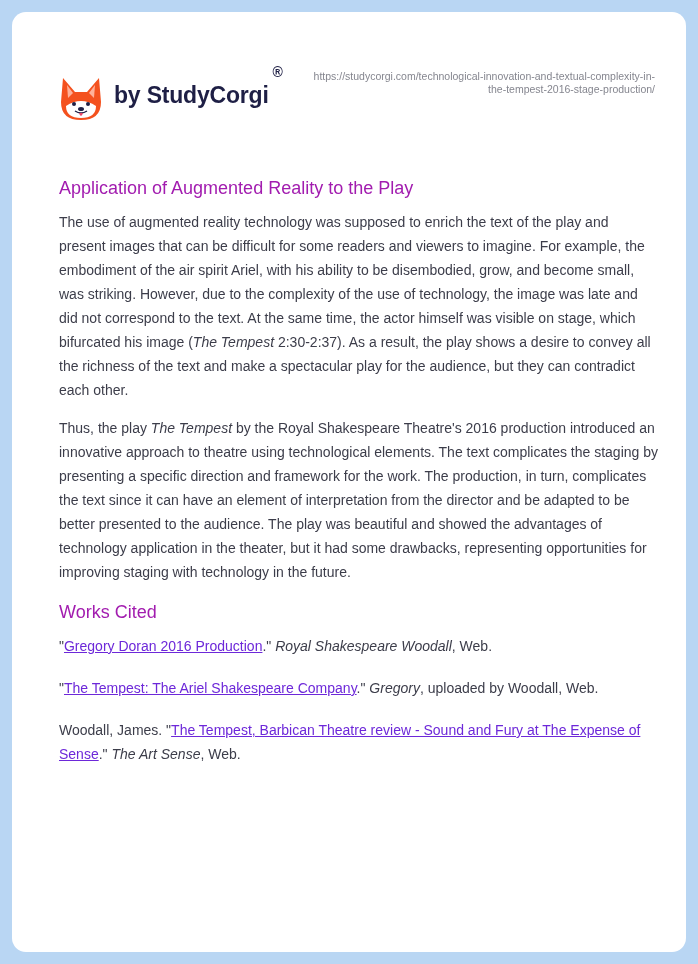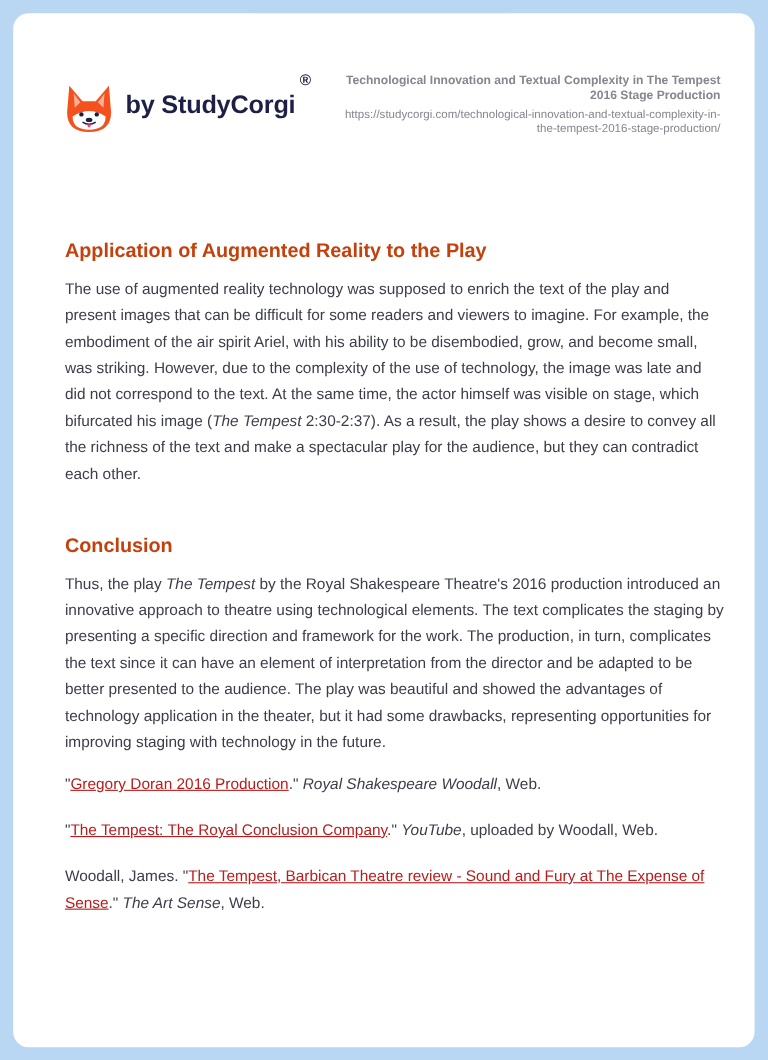--- a/index.html
+++ b/index.html
@@ -63,35 +63,34 @@
     text-align: right;
   }
   .content {
     position: absolute;
     left: 47px; top: 162px;
     width: 600px;
     color: #3c3d4a;
   }
   h2 {
     font-size: 18px;
-    font-weight: bold;
-    color: #c2410c;
+    font-weight: normal;
+    color: #a21caf;
     line-height: 28px;
     margin-bottom: 8px;
-    margin-top: 40px;
   }
   p {
     font-size: 14px;
     line-height: 24px;
     color: #3c3d4a;
   }
   .section { margin-bottom: 14px; }
   .cite { margin-bottom: 18px; }
   a.link {
-    color: #b91c1c;
+    color: #6d28d9;
     text-decoration: underline;
   }
   em { }
 </style>
 </head>
 <body>
 
 <div class="card">
 
   <div class="header">
@@ -105,40 +104,39 @@
         <circle cx="28" cy="28" r="2" fill="#1e1f45"></circle>
         <ellipse cx="21" cy="33" rx="3" ry="2" fill="#1e1f45"></ellipse>
         <path d="M15 35 Q21 39 27 35" stroke="#1e1f45" stroke-width="1.4" fill="none"></path>
         <path d="M19 37 Q21 43 23 37 Z" fill="#e9456a"></path>
       </svg>
       <span class="logo-text">by StudyCorgi</span>
       <span class="logo-reg">®</span>
     </div>
 
     <div class="doc-meta">
-      <div class="doc-title">Technological Innovation and Textual Complexity in The Tempest 2016 Stage Production</div>
       <div class="doc-url">https://studycorgi.com/technological-innovation-and-textual-complexity-in-the-tempest-2016-stage-production/</div>
     </div>
   </div>
 
   <div class="content">
 
     <div class="section">
       <h2>Application of Augmented Reality to the Play</h2>
       <p><span>The use of augmented reality technology was supposed to enrich the text of the play and present images that can be difficult for some readers and viewers to imagine. For example, the embodiment of the air spirit Ariel, with his ability to be disembodied, grow, and become small, was striking. However, due to the complexity of the use of technology, the image was late and did not correspond to the text. At the same time, the actor himself was visible on stage, which bifurcated his image (</span><em>The Tempest</em><span> 2:30-2:37). As a result, the play shows a desire to convey all the richness of the text and make a spectacular play for the audience, but they can contradict each other.</span></p>
     </div>
 
     <div class="section">
-      <h2>Conclusion</h2>
       <p><span>Thus, the play </span><em>The Tempest</em><span> by the Royal Shakespeare Theatre's 2016 production introduced an innovative approach to theatre using technological elements. The text complicates the staging by presenting a specific direction and framework for the work. The production, in turn, complicates the text since it can have an element of interpretation from the director and be adapted to be better presented to the audience. The play was beautiful and showed the advantages of technology application in the theater, but it had some drawbacks, representing opportunities for improving staging with technology in the future.</span></p>
     </div>
 
     <div class="section">
+      <h2>Works Cited</h2>
 
       <p class="cite"><span>"</span><a class="link">Gregory Doran 2016 Production</a><span>." </span><em>Royal Shakespeare Woodall</em><span>, Web.</span></p>
 
-      <p class="cite"><span>"</span><a class="link">The Tempest: The Royal Conclusion Company</a><span>." </span><em>YouTube</em><span>, uploaded by Woodall, Web.</span></p>
+      <p class="cite"><span>"</span><a class="link">The Tempest: The Ariel Shakespeare Company</a><span>." </span><em>Gregory</em><span>, uploaded by Woodall, Web.</span></p>
 
       <p class="cite"><span>Woodall, James. "</span><a class="link">The Tempest, Barbican Theatre review - Sound and Fury at The Expense of Sense</a><span>." </span><em>The Art Sense</em><span>, Web.</span></p>
     </div>
 
   </div>
 </div>
 
 </body></html>

